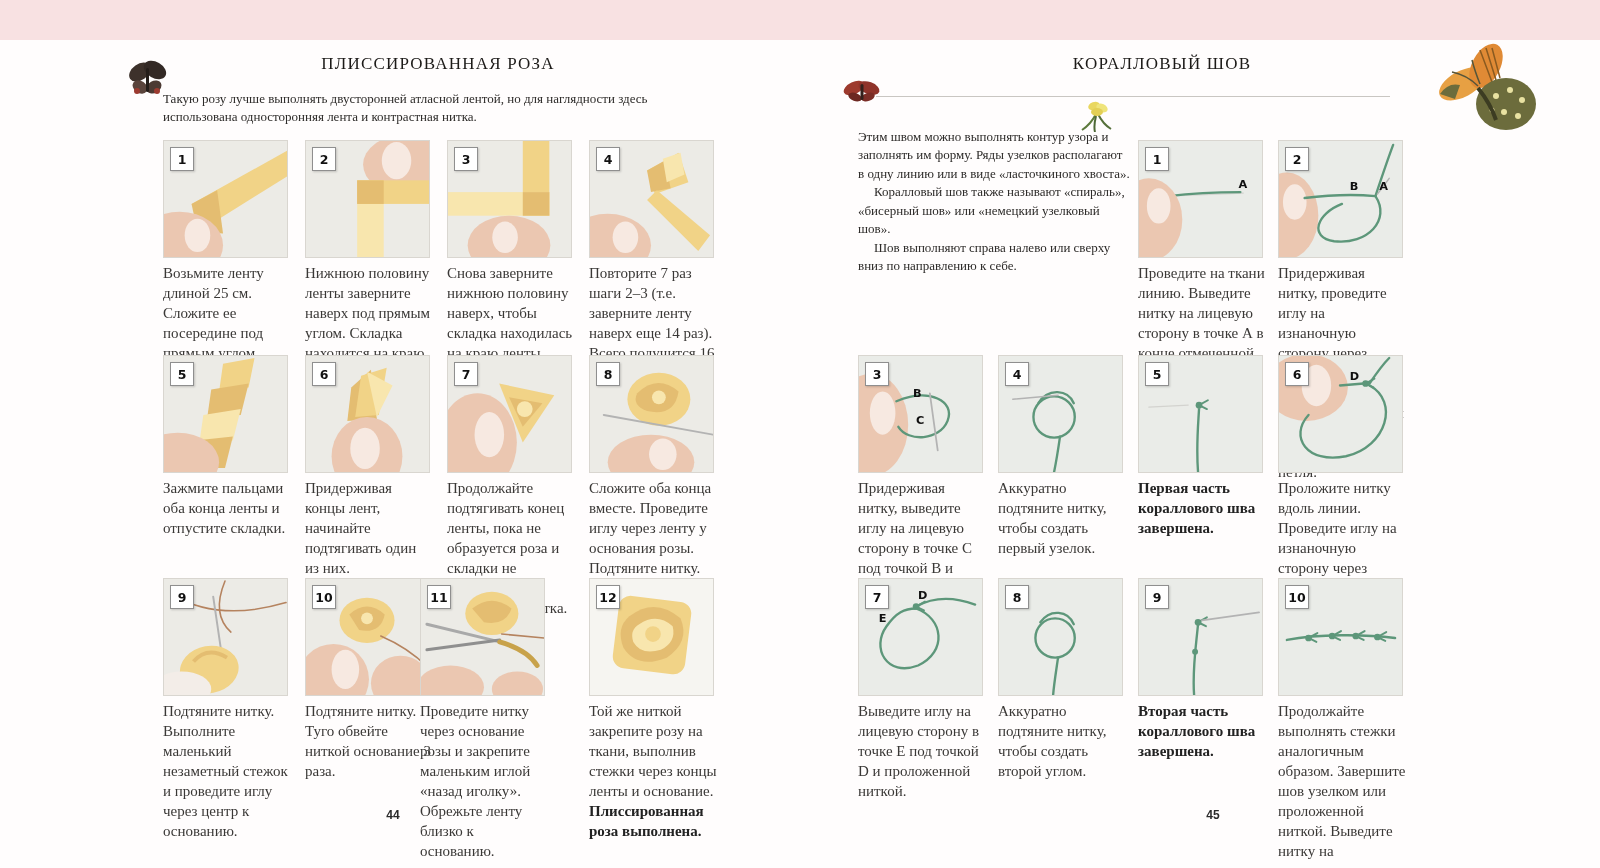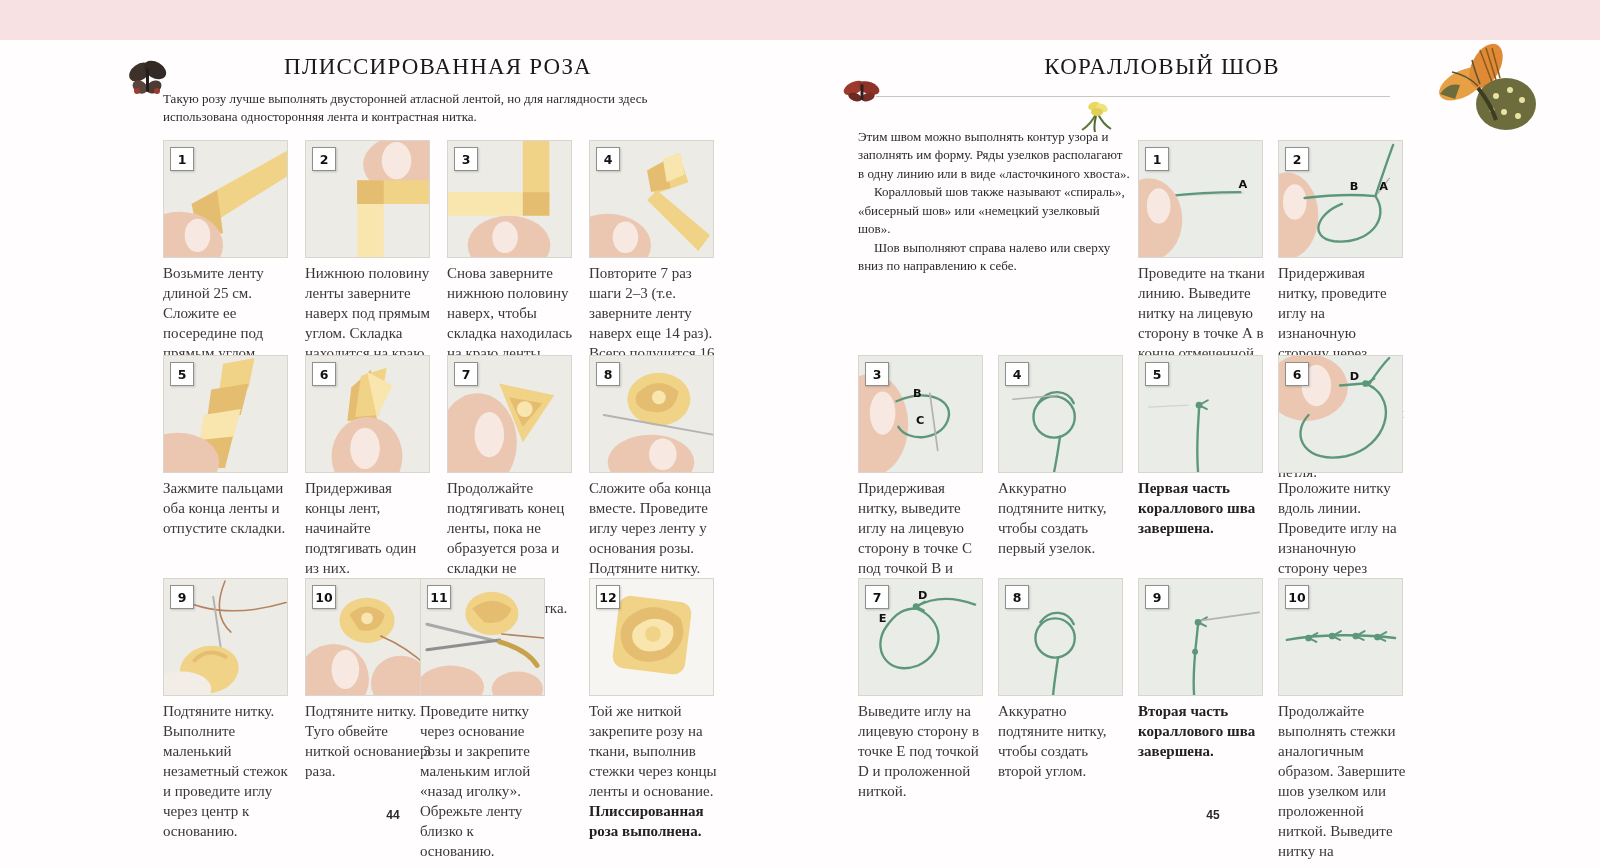--- a/index.html
+++ b/index.html
@@ -2,21 +2,21 @@
 <html lang="ru"><head>
 <meta charset="utf-8">
 <style>
   html,body{margin:0;padding:0}
   body{
     position:relative;width:1600px;height:868px;overflow:hidden;
     background:#fffdfd;font-family:"Liberation Serif",serif;color:#2e2c2a;
   }
   .top-band{position:absolute;left:0;top:0;width:1600px;height:40px;background:#f8e1e2}
   .page{position:absolute;left:0;top:0;width:1600px;height:868px}
-  .title{position:absolute;font-size:23px;letter-spacing:1.2px;text-align:center;color:#1c1a18;white-space:nowrap}
+  .title{position:absolute;font-size:17px;letter-spacing:1.2px;text-align:center;color:#1c1a18;white-space:nowrap}
   .intro{position:absolute;font-size:13px;line-height:1.42;color:#2c2a28}
   .intro p{margin:0}
   .intro-right p + p{text-indent:16px}
   .rule{position:absolute;height:1px;background:#c9c6c2}
   .deco{position:absolute}
   .step{position:absolute;width:128px}
   .photo{position:relative;width:125px;height:118px;border:1px solid #d9d6d0;box-sizing:border-box;background:#ebeae5;overflow:hidden}
   .photo svg{display:block;width:100%;height:100%}
   .badge{
     position:absolute;left:6px;top:6px;width:22px;height:22px;background:#fff;

